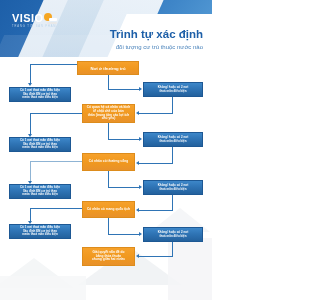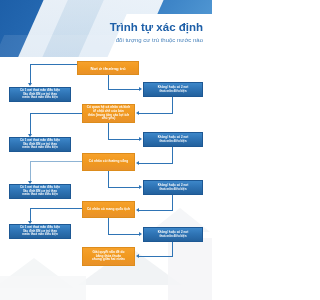--- a/index.html
+++ b/index.html
@@ -64,21 +64,21 @@
   .logo-mark .bar2 {
     position:absolute; left:3px; top:8.5px; width:10px; height:2px;
     background:#e8e8e8; border-radius:1px;
   }
   .logo-sub {
     color:#bcd4ea; font-size:2.6px; letter-spacing:.9px;
     margin-top:1px; white-space:nowrap;
   }
 
   .title-wrap {
-    position:absolute; right:9px; top:21px; z-index:6; text-align:right;
+    position:absolute; right:9px; top:28px; z-index:6; text-align:right;
   }
   .title {
     color:#1d5fa8; font-size:11.5px; font-weight:bold;
     line-height:13px; white-space:nowrap;
   }
   .subtitle {
     color:#4a83bb; font-size:6px; line-height:8px;
     margin-top:2px; white-space:nowrap;
   }
 
@@ -144,20 +144,31 @@
   <div class="wm" style="left:0; top:276px; width:86px; height:24px; background:#f6f7f8;"></div>
   <div class="wm-tri" style="left:150px; top:208px; border-width:0 30px 24px 30px; border-bottom-color:#f5f6f8;"></div>
 </div>
 
 <div class="header">
   <div class="swoosh-a"></div>
   <div class="swoosh-b"></div>
   <div class="swoosh-c"></div>
   <div class="wedge"></div>
 
+  <div class="logo">
+    <div class="logo-row">
+      <span class="logo-text">VISIO</span>
+      <span class="logo-mark">
+        <span class="dot"></span>
+        <span class="bar"></span>
+        <span class="bar2"></span>
+      </span>
+    </div>
+    <div class="logo-sub">TRANG TIN SAN PHAM</div>
+  </div>
 
   <div class="title-wrap">
     <div class="title">Trình tự xác định</div>
     <div class="subtitle">đối tượng cư trú thuộc nước nào</div>
   </div>
 </div>
 
 <div class="chart">
 
   <div class="node orange head" style="left:77px; top:4px; width:62px; height:14px;">Nơi ở thường trú</div>

